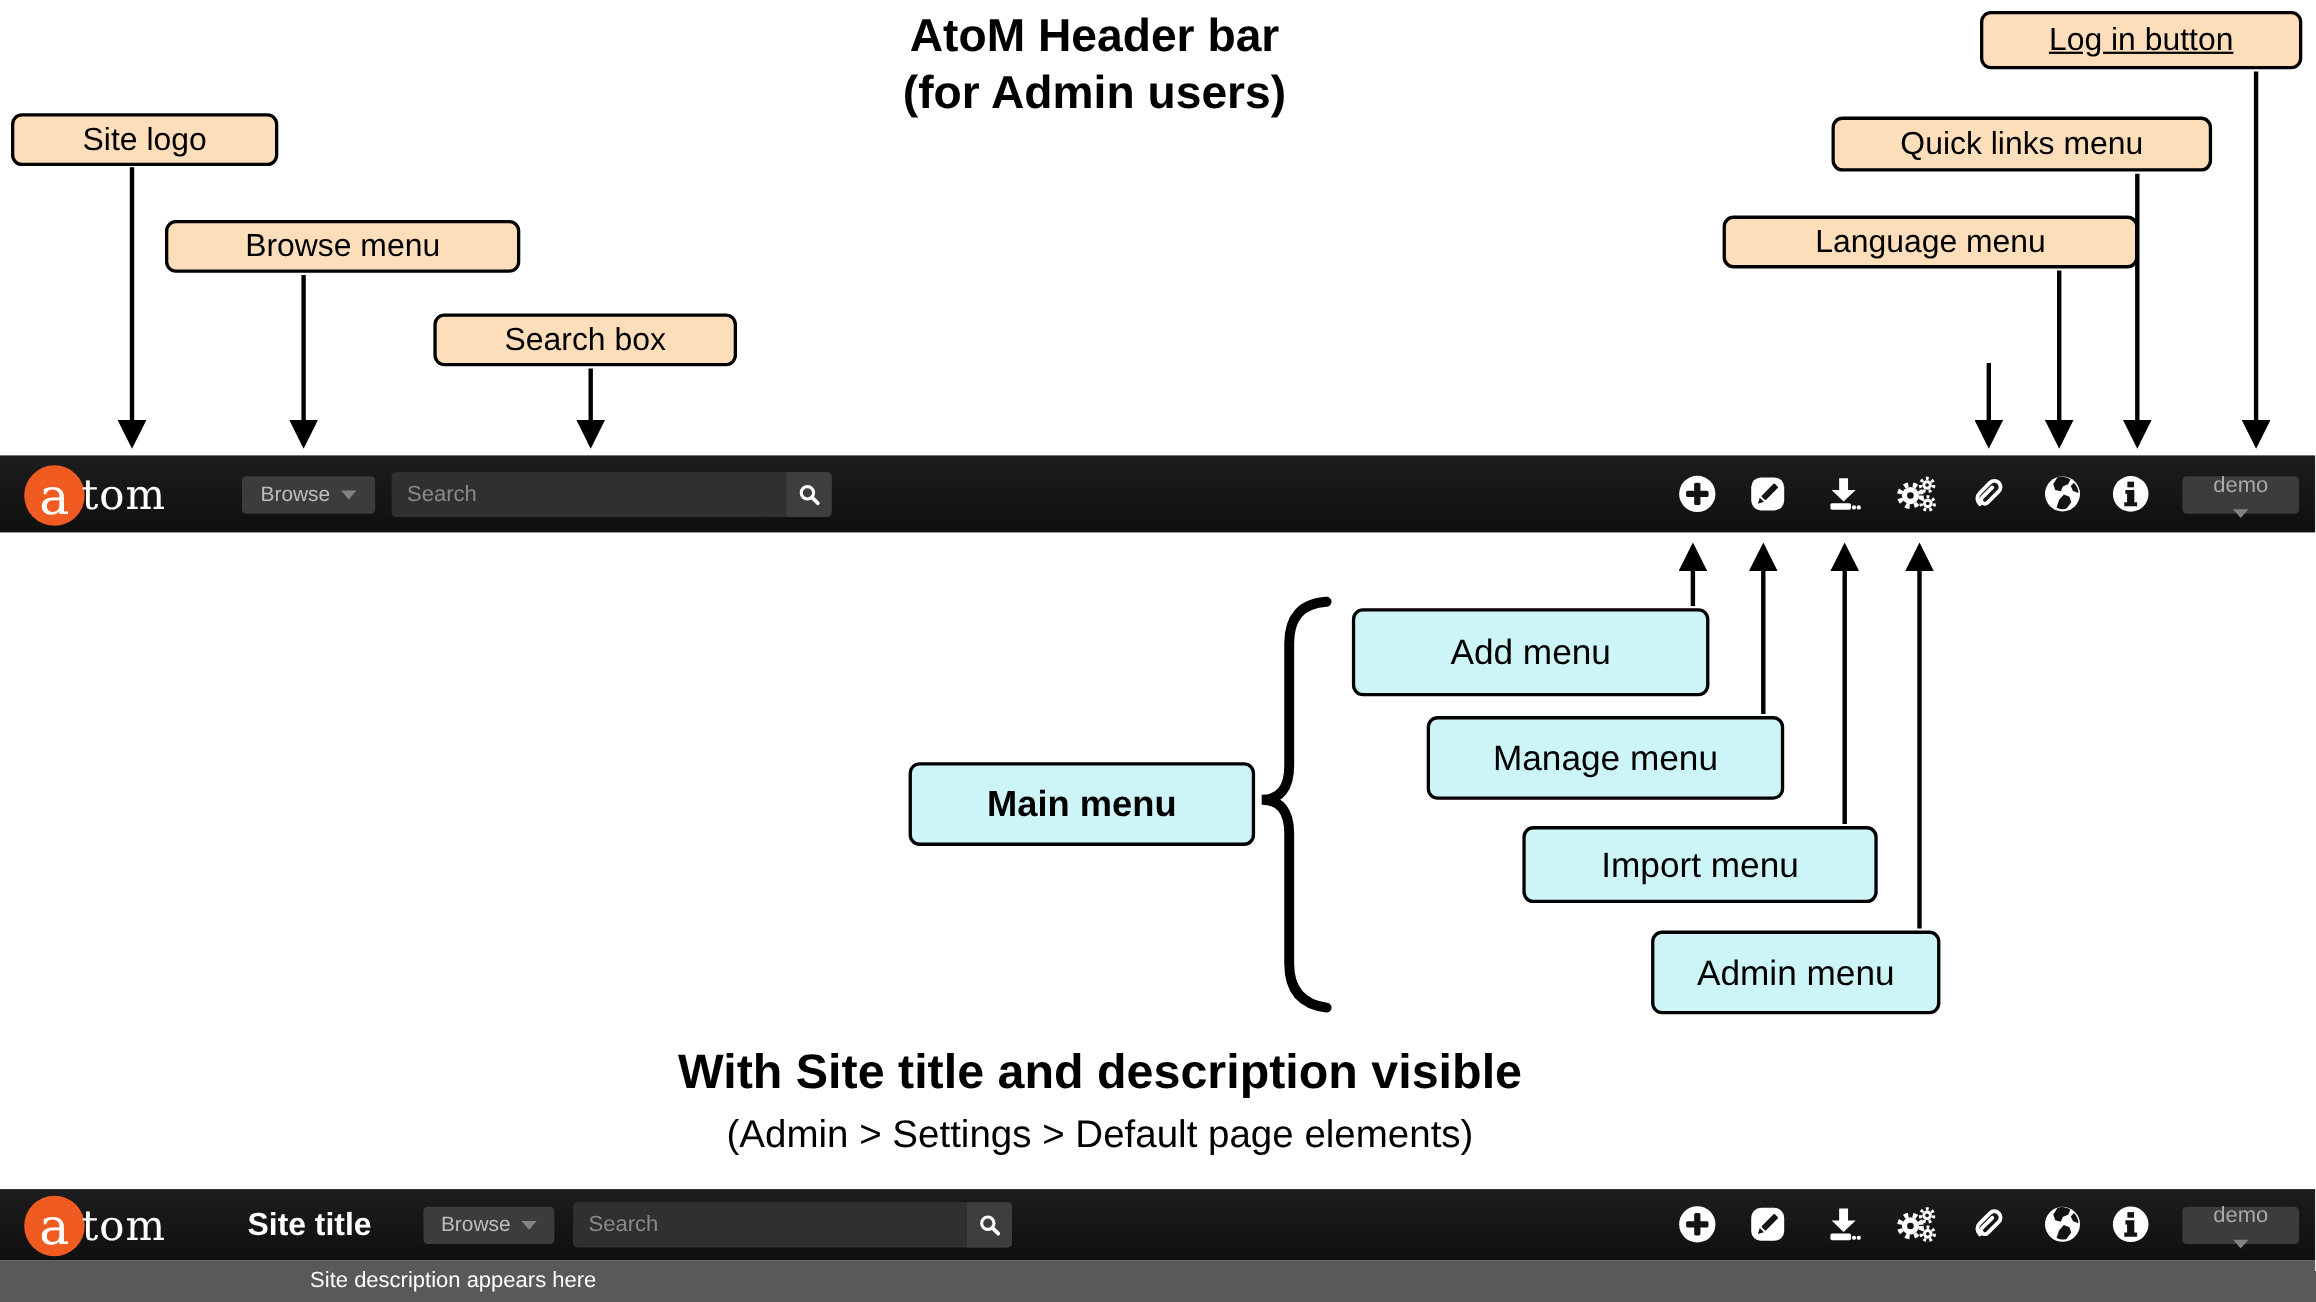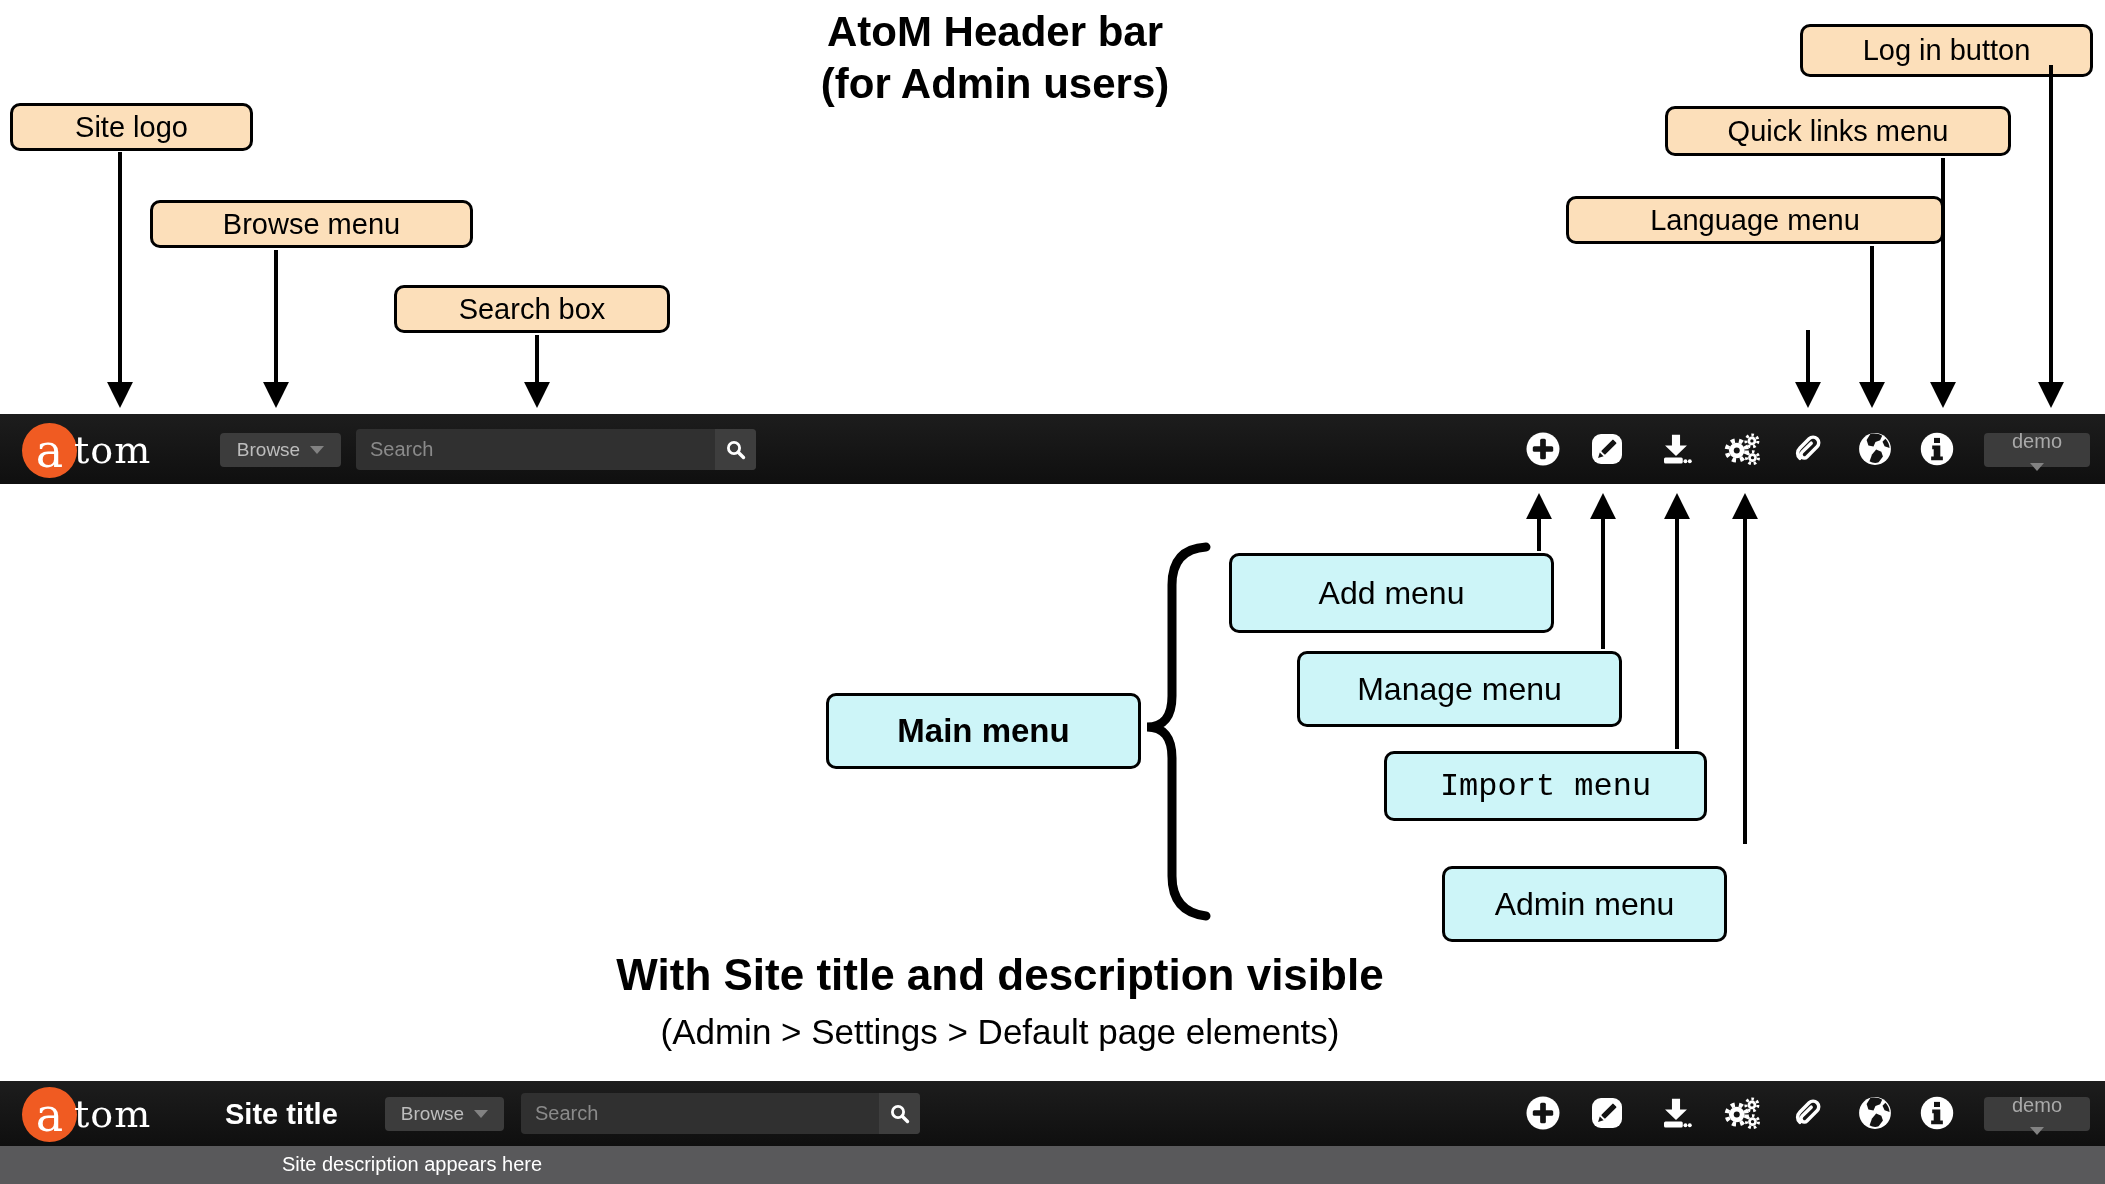--- a/index.html
+++ b/index.html
@@ -70,27 +70,27 @@
   </div>
 
   <div class="section-title" style="top:950px;">With Site title and description visible</div>
   <div class="section-sub" style="top:1012px;">(Admin &gt; Settings &gt; Default page elements)</div>
 
   <div class="callout peach" style="left:10px;top:103px;width:243px;height:48px;">Site logo</div>
   <div class="callout peach" style="left:150px;top:200px;width:323px;height:48px;">Browse menu</div>
   <div class="callout peach" style="left:394px;top:285px;width:276px;height:48px;">Search box</div>
   <div class="callout peach" style="left:1566px;top:196px;width:378px;height:48px;">Language menu</div>
   <div class="callout peach" style="left:1665px;top:106px;width:346px;height:50px;">Quick links menu</div>
-  <div class="callout peach" style="left:1800px;top:24px;width:293px;height:53px;">Log in button</div>
+  <div class="callout peach" style="left:1800px;top:10px;width:293px;height:53px;text-decoration:underline;">Log in button</div>
 
   <div class="callout cyan bold" style="left:826px;top:693px;width:315px;height:76px;">Main menu</div>
   <div class="callout cyan" style="left:1229px;top:553px;width:325px;height:80px;">Add menu</div>
   <div class="callout cyan" style="left:1297px;top:651px;width:325px;height:76px;">Manage menu</div>
-  <div class="callout cyan" style="left:1384px;top:751px;width:323px;height:70px;font-family:Liberation Mono, monospace;">Import menu</div>
-  <div class="callout cyan" style="left:1442px;top:846px;width:285px;height:76px;margin-top:20px;">Admin menu</div>
+  <div class="callout cyan" style="left:1384px;top:751px;width:323px;height:70px;">Import menu</div>
+  <div class="callout cyan" style="left:1501px;top:846px;width:263px;height:76px;">Admin menu</div>
 
   <svg class="overlay" width="2105" height="1184" viewBox="0 0 2105 1184">
     <defs>
       <marker id="arrow" viewBox="0 0 10 10" refX="8.5" refY="5" markerWidth="6.5" markerHeight="6.5" orient="auto">
         <path d="M0 0 L10 5 L0 10 Z" fill="#000"></path>
       </marker>
     </defs>
     <g stroke="#000" stroke-width="4" fill="none">
       <line x1="120" y1="152" x2="120" y2="404" marker-end="url(#arrow)"></line>
       <line x1="276" y1="250" x2="276" y2="404" marker-end="url(#arrow)"></line>

